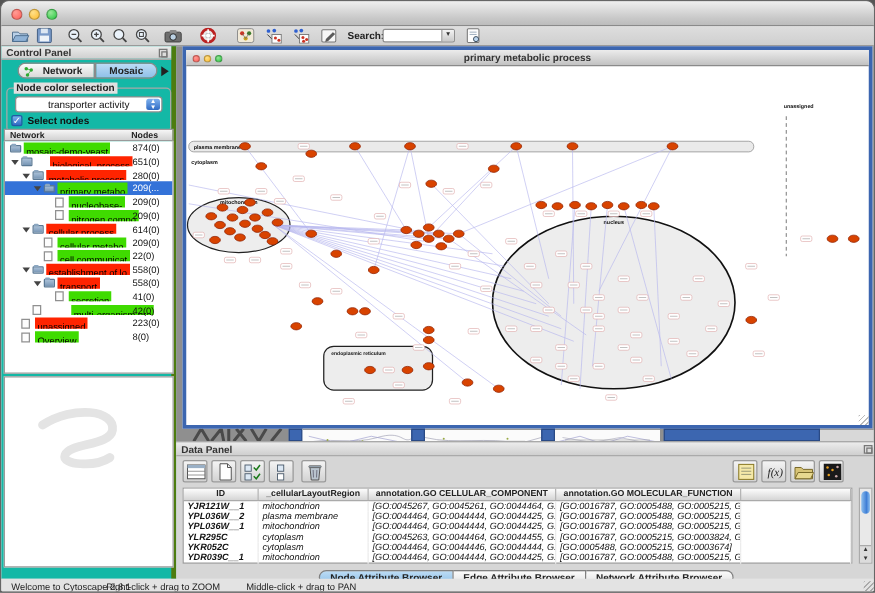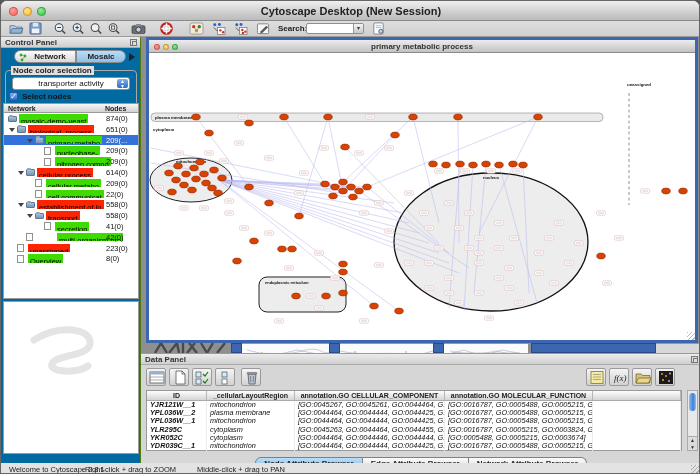--- a/index.html
+++ b/index.html
@@ -20,21 +20,21 @@
     background:linear-gradient(#dedede,#cfcfcf); border-bottom:1px solid #9a9a9a; }
   .tb-btn { position:absolute; top:1px; width:15px; height:13px; cursor:default; }
   .tb-btn svg { width:15px; height:13px; display:block; }
   #search-label { position:absolute; left:277px; top:3px; font-size:8px; font-weight:bold; color:#222; }
   #search-combo { position:absolute; left:305px; top:2px; width:58px; height:11px; background:#fff;
     border:1px solid #8f8f8f; border-radius:2px; }
   #search-combo .arrow { position:absolute; right:0; top:0; width:10px; height:9px;
     background:linear-gradient(#f4f4f4,#c9c9c9); border-left:1px solid #999; font-size:6px; color:#333; text-align:center; line-height:9px; }
 
   
-  #control-panel { position:absolute; left:0; top:36px; width:140px; height:426px; background:#0369a1; border-right:1px solid #4d7c0f; }
+  #control-panel { position:absolute; left:0; top:36px; width:140px; height:426px; background:#14b8a6; border-right:4px solid #4d7c0f; }
   .panel-head { position:relative; height:11px; background:linear-gradient(#ececec,#cfcfcf); border-bottom:1px solid #aaa; }
   .panel-head .ph-title { position:absolute; left:4px; top:1px; font-size:8px; font-weight:bold; color:#333; }
   .float-icon { position:absolute; right:3px; top:2px; width:7px; height:7px; border:1px solid #777; background:#ddd; }
   .float-icon:before { content:""; position:absolute; left:1px; top:1px; width:3px; height:3px; border:1px solid #777; }
 
   
   #cp-tabs { position:absolute; left:0; top:12px; width:140px; height:16px; }
   .cp-tab { position:absolute; top:1px; height:13px; border:1px solid #8a8a8a; background:linear-gradient(#fbfbfb,#d8d8d8);
     font-size:8px; font-weight:bold; color:#222; text-align:center; line-height:12px; }
   #tab-network { left:13px; width:62px; border-radius:7px 0 0 7px; }
@@ -135,21 +135,20 @@
 </style>
 </head>
 <body>
 
 <div id="window">
 
   <div id="titlebar">
     <div class="tl red"></div>
     <div class="tl yellow"></div>
     <div class="tl green"></div>
-    <div class="title">Cytoscape Desktop (New Session)</div>
   </div>
 
   <div id="toolbar">
     <div class="tb-btn" style="left:8px">
         <svg viewBox="0 0 16 14">
           <path d="M1 4h5l1.5 1.5H14V12H1z" fill="#b9d0e8" stroke="#4a6a8a" stroke-width="0.8"></path>
           <path d="M1 12l2.5-5H15l-2.5 5z" fill="#8fb2d6" stroke="#4a6a8a" stroke-width="0.8"></path>
         </svg>
       </div>
     <div class="tb-btn" style="left:27px">
@@ -292,22 +291,28 @@
     </div>
     <div id="tree">
         <div class="trow">
           <div class="tfolder" style="left: 4px;"></div>
           <span class="tchip green" style="left: 15px;">mosaic-demo-yeast</span>
           <span class="tcount">874(0)</span>
         </div>
         <div class="trow">
           <div class="tarrow" style="left: 5px;"></div>
           <div class="tfolder" style="left: 13px;"></div>
-          <span class="tchip red" style="left: 24px;">biological_process</span>
+          <span class="tchip red" style="left: 36px;">biological_process</span>
           <span class="tcount">651(0)</span>
+        </div>
+        <div class="trow">
+          <div class="tarrow" style="left: 14px;"></div>
+          <div class="tfolder" style="left: 22px;"></div>
+          <span class="tchip red" style="left: 33px;">metabolic process</span>
+          <span class="tcount">280(0)</span>
         </div>
         <div class="trow sel">
           <div class="tarrow" style="left: 23px;"></div>
           <div class="tfolder" style="left: 31px;"></div>
           <span class="tchip green" style="left: 42px;">primary metabo</span>
           <span class="tcount">209(...</span>
         </div>
         <div class="trow">
           <div class="tdoc" style="left: 40px;"></div>
           <span class="tchip green" style="left: 51px;">nucleobase-</span>

